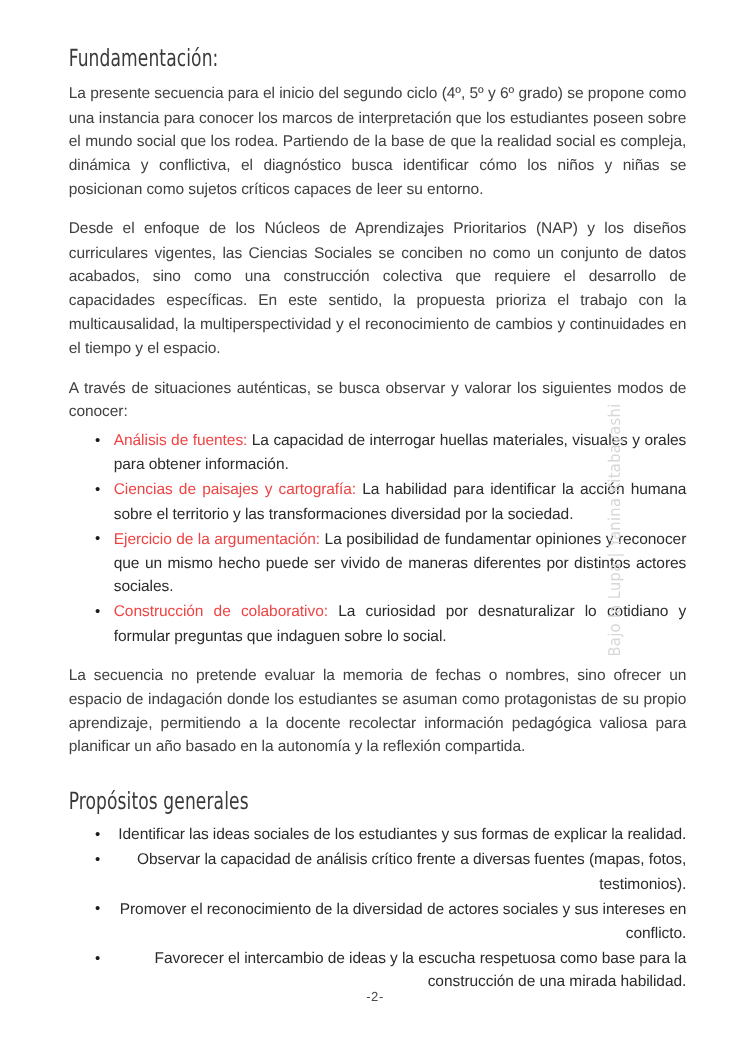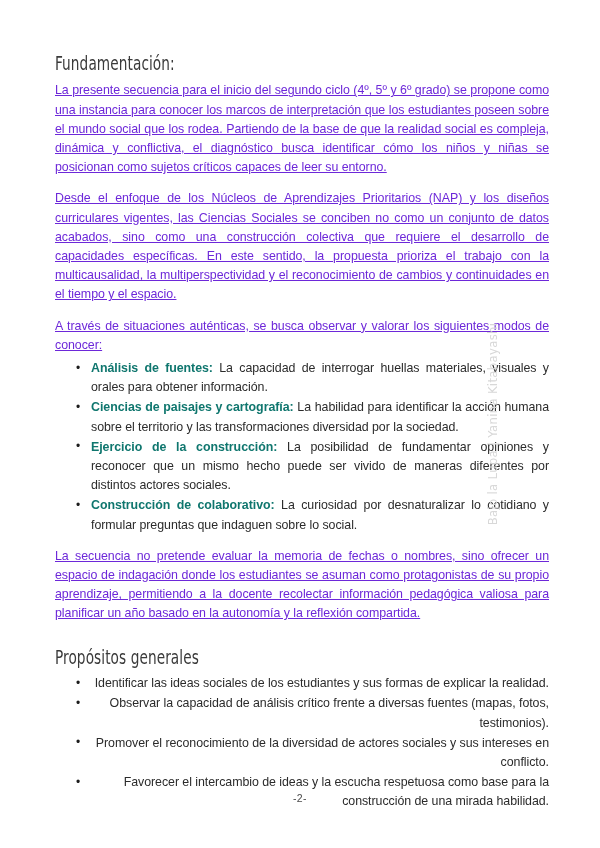--- a/index.html
+++ b/index.html
@@ -19,21 +19,21 @@
     width: 600px;
     height: 848px;
     background: #ffffff;
     overflow: hidden;
     box-sizing: border-box;
   }
 
   .content {
     position: absolute;
     left: 55px;
-    top: 52px;
+    top: 36px;
     width: 494px;
   }
 
   
   .section-heading {
     font-family: "DejaVu Sans Condensed", "Liberation Sans Narrow", "DejaVu Sans", sans-serif;
     font-stretch: condensed;
     font-weight: 400;
     font-size: 19px;
     line-height: 1.18;
@@ -48,26 +48,25 @@
 
   .section-heading.second {
     margin-top: 22px;
     margin-bottom: 6px;
   }
 
   
   .para {
     font-size: 12.4px;
     line-height: 19.2px;
-    color: #6d28d9;
+    color: #404040;
     text-align: justify;
     text-justify: inter-word;
     margin: 0 0 12px 0;
     letter-spacing: -0.05px;
-    text-decoration: underline;
   }
 
   .para:last-child {
     margin-bottom: 0;
   }
 
   .para.tight {
     margin-bottom: 4px;
   }
 
@@ -101,22 +100,22 @@
     content: "•";
     position: absolute;
     left: 21px;
     top: -0.5px;
     font-size: 12px;
     line-height: 19.2px;
     color: #1c1c1c;
   }
 
   .lead {
-    font-weight: 700;
-    color: #0f766e;
+    font-weight: 400;
+    color: #ef4444;
   }
 
   ul.bullets.last {
     margin-bottom: 0;
   }
 
   
   .side-watermark {
     position: absolute;
     right: 6px;
@@ -160,21 +159,21 @@
     <p class="para tight">A través de situaciones auténticas, se busca observar y valorar los siguientes modos de conocer:</p>
 
     <ul class="bullets justified">
       <li>
         <span class="lead">Análisis de fuentes:</span><span> La capacidad de interrogar huellas materiales, visuales y orales para obtener información.</span>
       </li>
       <li>
         <span class="lead">Ciencias de paisajes y cartografía:</span><span> La habilidad para identificar la acción humana sobre el territorio y las transformaciones diversidad por la sociedad.</span>
       </li>
       <li>
-        <span class="lead">Ejercicio de la construcción:</span><span> La posibilidad de fundamentar opiniones y reconocer que un mismo hecho puede ser vivido de maneras diferentes por distintos actores sociales.</span>
+        <span class="lead">Ejercicio de la argumentación:</span><span> La posibilidad de fundamentar opiniones y reconocer que un mismo hecho puede ser vivido de maneras diferentes por distintos actores sociales.</span>
       </li>
       <li>
         <span class="lead">Construcción de colaborativo:</span><span> La curiosidad por desnaturalizar lo cotidiano y formular preguntas que indaguen sobre lo social.</span>
       </li>
     </ul>
 
     <p class="para">La secuencia no pretende evaluar la memoria de fechas o nombres, sino ofrecer un espacio de indagación donde los estudiantes se asuman como protagonistas de su propio aprendizaje, permitiendo a la docente recolectar información pedagógica valiosa para planificar un año basado en la autonomía y la reflexión compartida.</p>
 
     <h2 class="section-heading second">Propósitos generales</h2>
 

